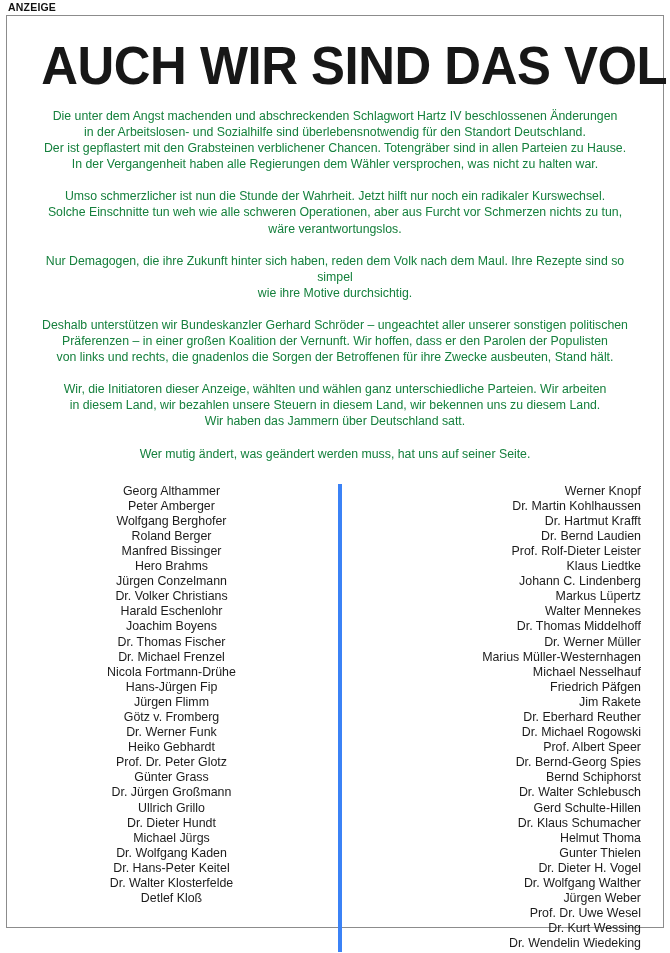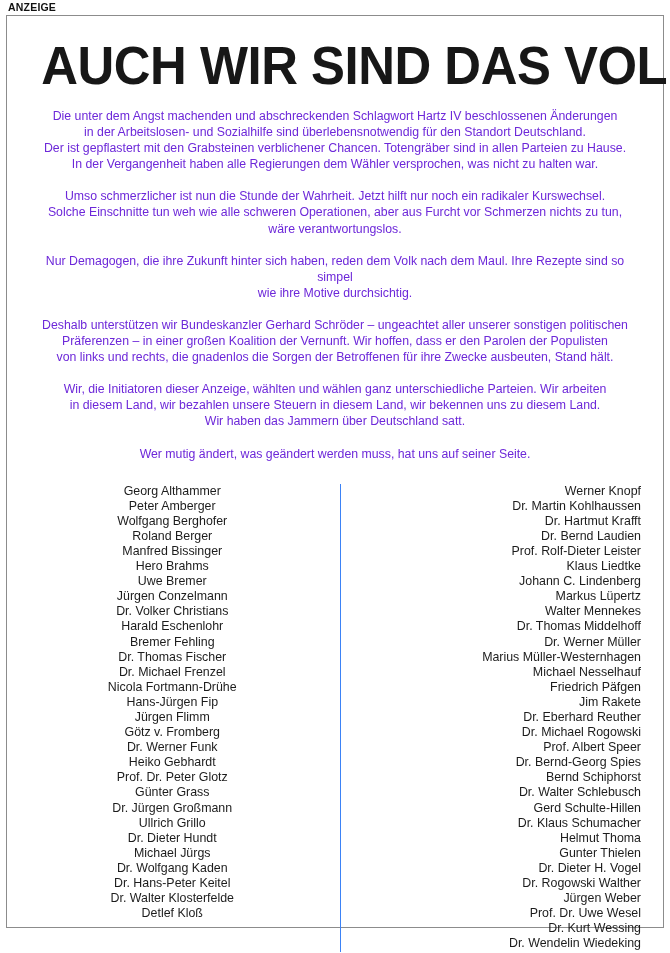--- a/index.html
+++ b/index.html
@@ -54,21 +54,21 @@
     transform: scaleX(0.96);
     transform-origin: center;
     margin: 6px 0 14px 0;
     white-space: nowrap;
   }
 
   .body-copy {
     text-align: center;
     font-size: 12.3px;
     line-height: 16.1px;
-    color: #6d28d9;
+    color: #15803d;
   }
   .body-copy p {
     margin: 0 0 16px 0;
   }
   .body-copy p:last-child {
     margin-bottom: 12px;
   }
 
   
   .signatories {
@@ -77,21 +77,21 @@
     position: relative;
   }
   .sig-col {
     flex: 1 1 50%;
     text-align: center;
     font-size: 12.4px;
     line-height: 15.1px;
     color: #1c1c1c;
   }
   .sig-col-left {
-    border-right: 1px solid #3b82f6;
+    border-right: 4px solid #3b82f6;
     padding-right: 24px;
   }
   .sig-col-right {
     padding-left: 14px;
     text-align: right;
   }
   .sig-name {
     white-space: nowrap;
   }
 </style>
@@ -116,25 +116,24 @@
       </div>
 
     <div class="signatories">
       <div class="sig-col sig-col-left">
           <div class="sig-name">Georg Althammer</div>
           <div class="sig-name">Peter Amberger</div>
           <div class="sig-name">Wolfgang Berghofer</div>
           <div class="sig-name">Roland Berger</div>
           <div class="sig-name">Manfred Bissinger</div>
           <div class="sig-name">Hero Brahms</div>
-          <div class="sig-name">Uwe Bremer</div>
           <div class="sig-name">Jürgen Conzelmann</div>
           <div class="sig-name">Dr. Volker Christians</div>
           <div class="sig-name">Harald Eschenlohr</div>
-          <div class="sig-name">Bremer Fehling</div>
+          <div class="sig-name">Joachim Boyens</div>
           <div class="sig-name">Dr. Thomas Fischer</div>
           <div class="sig-name">Dr. Michael Frenzel</div>
           <div class="sig-name">Nicola Fortmann-Drühe</div>
           <div class="sig-name">Hans-Jürgen Fip</div>
           <div class="sig-name">Jürgen Flimm</div>
           <div class="sig-name">Götz v. Fromberg</div>
           <div class="sig-name">Dr. Werner Funk</div>
           <div class="sig-name">Heiko Gebhardt</div>
           <div class="sig-name">Prof. Dr. Peter Glotz</div>
           <div class="sig-name">Günter Grass</div>
@@ -167,21 +166,21 @@
           <div class="sig-name">Dr. Michael Rogowski</div>
           <div class="sig-name">Prof. Albert Speer</div>
           <div class="sig-name">Dr. Bernd-Georg Spies</div>
           <div class="sig-name">Bernd Schiphorst</div>
           <div class="sig-name">Dr. Walter Schlebusch</div>
           <div class="sig-name">Gerd Schulte-Hillen</div>
           <div class="sig-name">Dr. Klaus Schumacher</div>
           <div class="sig-name">Helmut Thoma</div>
           <div class="sig-name">Gunter Thielen</div>
           <div class="sig-name">Dr. Dieter H. Vogel</div>
-          <div class="sig-name">Dr. Rogowski Walther</div>
+          <div class="sig-name">Dr. Wolfgang Walther</div>
           <div class="sig-name">Jürgen Weber</div>
           <div class="sig-name">Prof. Dr. Uwe Wesel</div>
           <div class="sig-name">Dr. Kurt Wessing</div>
           <div class="sig-name">Dr. Wendelin Wiedeking</div>
         </div>
     </div>
 
   </div>
 </div>
 

